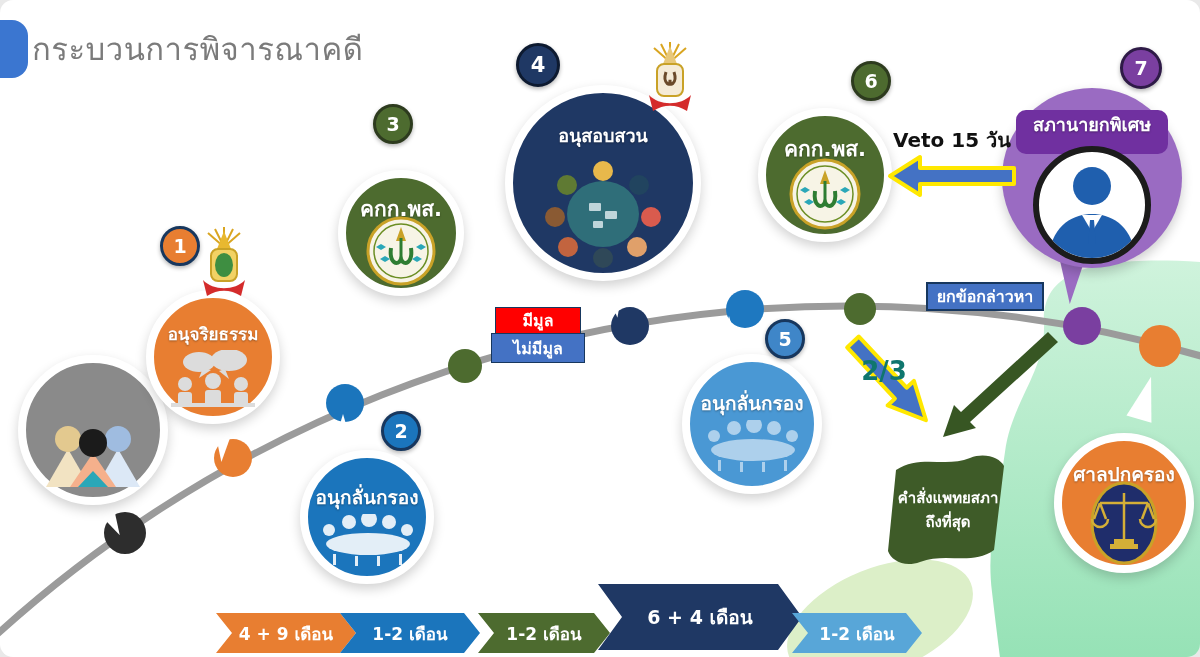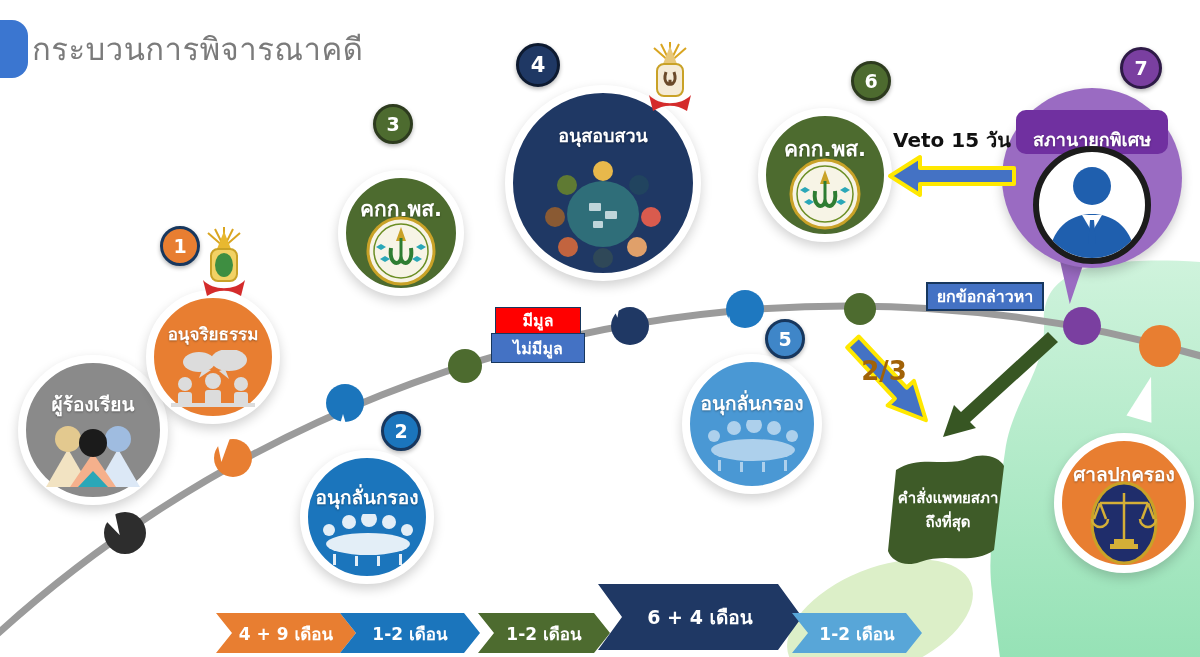--- a/index.html
+++ b/index.html
@@ -1,17 +1,17 @@
 <!DOCTYPE html>
 <html><head>
 <meta charset="utf-8">
 <style>
   html,body{margin:0;padding:0;background:#e9e9e9;}
   #canvas{position:relative;width:1200px;height:657px;background:#ffffff;overflow:hidden;
-          font-family:"DejaVu Sans","Liberation Sans",sans-serif;}
+          font-family:"DejaVu Sans","Liberation Sans",sans-serif;border-radius:13px;}
   .abs{position:absolute;}
   
   #title-pill{position:absolute;left:-16px;top:20px;width:44px;height:58px;border-radius:16px;background:#3B76D0;}
   #page-title{position:absolute;left:32px;top:24px;font-size:31px;color:#7b7b7b;letter-spacing:.5px;}
   
   .bubble-face{position:absolute;border-radius:50%;border:8px solid #fff;
                box-shadow:0 5px 12px rgba(0,0,0,.18);}
   .bubble-label{position:absolute;left:0;width:100%;text-align:center;color:#fff;font-weight:bold;
                 text-shadow:0 1px 2px rgba(0,0,0,.35);}
   .tail-down{position:absolute;width:0;height:0;border-left:13px solid transparent;
@@ -65,21 +65,20 @@
   <div class="tail-down z2" style="left:210px;top:416px;transform:rotate(4deg);"></div>
   <div class="tail-up z2" style="left:330px;top:414px;"></div>
   <div class="tail-down z2" style="left:420px;top:290px;transform:rotate(-38deg);"></div>
   <div class="tail-down z2" style="left:602px;top:272px;transform:rotate(-6deg);"></div>
   <div class="tail-up z2" style="left:716px;top:316px;"></div>
   <div class="tail-down z2" style="left:828px;top:234px;transform:rotate(-16deg);"></div>
   <div class="tail-down z2" style="left:1058px;top:258px;transform:rotate(3deg);border-top-color:#9A6BC2;"></div>
   <div class="tail-up z2" style="left:1132px;top:376px;transform:rotate(16deg);"></div>
 
   <div class="bubble-face z3" style="left:18px;top:355px;width:134px;height:134px;background:#8a8a8a;">
-    <div class="bubble-label" style="top:26px;font-size:19px;">ผู้ร้องเรียน</div>
     <svg width="110" height="72" style="position:absolute;left:12px;top:52px;">
       <polygon points="8,72 30,34 52,72" fill="#F2E3C2"></polygon>
         <circle cx="30" cy="24" r="13" fill="#E3C98F"></circle>
       <polygon points="58,72 80,34 102,72" fill="#DCE8F6"></polygon>
         <circle cx="80" cy="24" r="13" fill="#9FBCE0"></circle>
       <polygon points="32,72 55,38 78,72" fill="#F5B08C"></polygon>
         <polygon points="40,72 55,56 70,72" fill="#2AA7B8"></polygon>
         <circle cx="55" cy="28" r="14" fill="#1b1b1b"></circle>
     </svg>
   </div>
@@ -213,21 +212,21 @@
           <polygon points="16,29 21,32 16,35 11,32"></polygon>
           <polygon points="20,41 25,44 20,47 15,44"></polygon>
           <polygon points="56,29 61,32 56,35 51,32"></polygon>
           <polygon points="52,41 57,44 52,47 47,44"></polygon>
         </g>
     </svg>
   </div>
   <div class="badge" style="left:851px;top:61px;background:#4D6B2F;border-color:#2d3b1e;">6</div>
 
   <div class="z3 abs" style="left:1002px;top:88px;width:180px;height:180px;border-radius:50%;background:#9A6BC2;box-shadow:0 5px 12px rgba(0,0,0,.2);">
-    <div style="position:absolute;left:14px;top:22px;width:152px;height:44px;background:#7030A0;border-radius:10px;display:flex;align-items:flex-end;justify-content:center;">
+    <div style="position:absolute;left:14px;top:22px;width:152px;height:44px;background:#7030A0;border-radius:10px;display:flex;align-items:flex-start;justify-content:center;">
       <span class="bubble-label" style="position:static;font-size:18px;">สภานายกพิเศษ</span>
     </div>
     <div style="position:absolute;left:31px;top:58px;width:106px;height:106px;border-radius:50%;background:#fff;border:6px solid #1c1c1c;overflow:hidden;">
       <svg width="106" height="106" viewBox="0 0 106 106">
         <circle cx="53" cy="34" r="19" fill="#1F5FAE"></circle>
         <path d="M10,106 C12,72 36,62 53,62 C70,62 94,72 96,106 Z" fill="#1F5FAE"></path>
         <polygon points="43,63 53,80 63,63" fill="#ffffff"></polygon>
         <polygon points="51,68 55,68 57,92 49,92" fill="#1F5FAE"></polygon>
       </svg>
     </div>
@@ -261,21 +260,21 @@
     <polygon points="4,24 34,5 34,16 128,16 128,32 34,32 34,43" fill="#4472C4" stroke="#FFE800" stroke-width="4" stroke-linejoin="round"></polygon>
   </svg>
 
   <div class="ann bd" style="left:926px;top:282px;width:114px;height:25px;background:#4472C4;">ยกข้อกล่าวหา</div>
 
   <svg class="svgabs" width="135" height="140" style="left:838px;top:320px;">
     <g transform="rotate(47 15 22)">
       <polygon points="15,14 85,14 85,4 122,22 85,40 85,30 15,30" fill="#4472C4" stroke="#FFE800" stroke-width="4" stroke-linejoin="round"></polygon>
     </g>
   </svg>
-  <div class="ann" style="left:854px;top:356px;width:60px;color:#a16207;font-size:26px;">2/3</div>
+  <div class="ann" style="left:854px;top:356px;width:60px;color:#0f766e;font-size:26px;">2/3</div>
 
   <svg class="svgabs" width="150" height="115" style="left:918px;top:332px;">
     <polygon points="130,0 140,10 52,90 58,96 25,105 36,73 43,80" fill="#375623"></polygon>
   </svg>
 
   <svg class="z3 abs" width="132" height="132" style="left:882px;top:448px;">
     <path d="M14,22 C38,6 64,20 88,10 C103,4 118,10 122,18 L112,102 C90,118 64,104 38,114 C22,120 9,112 6,103 Z" fill="#3E5B28"></path>
   </svg>
   <div class="z4 abs" style="left:892px;top:486px;width:112px;text-align:center;color:#fff;font-weight:bold;font-size:15px;line-height:1.6;">
     <div>คำสั่งแพทยสภา</div>

